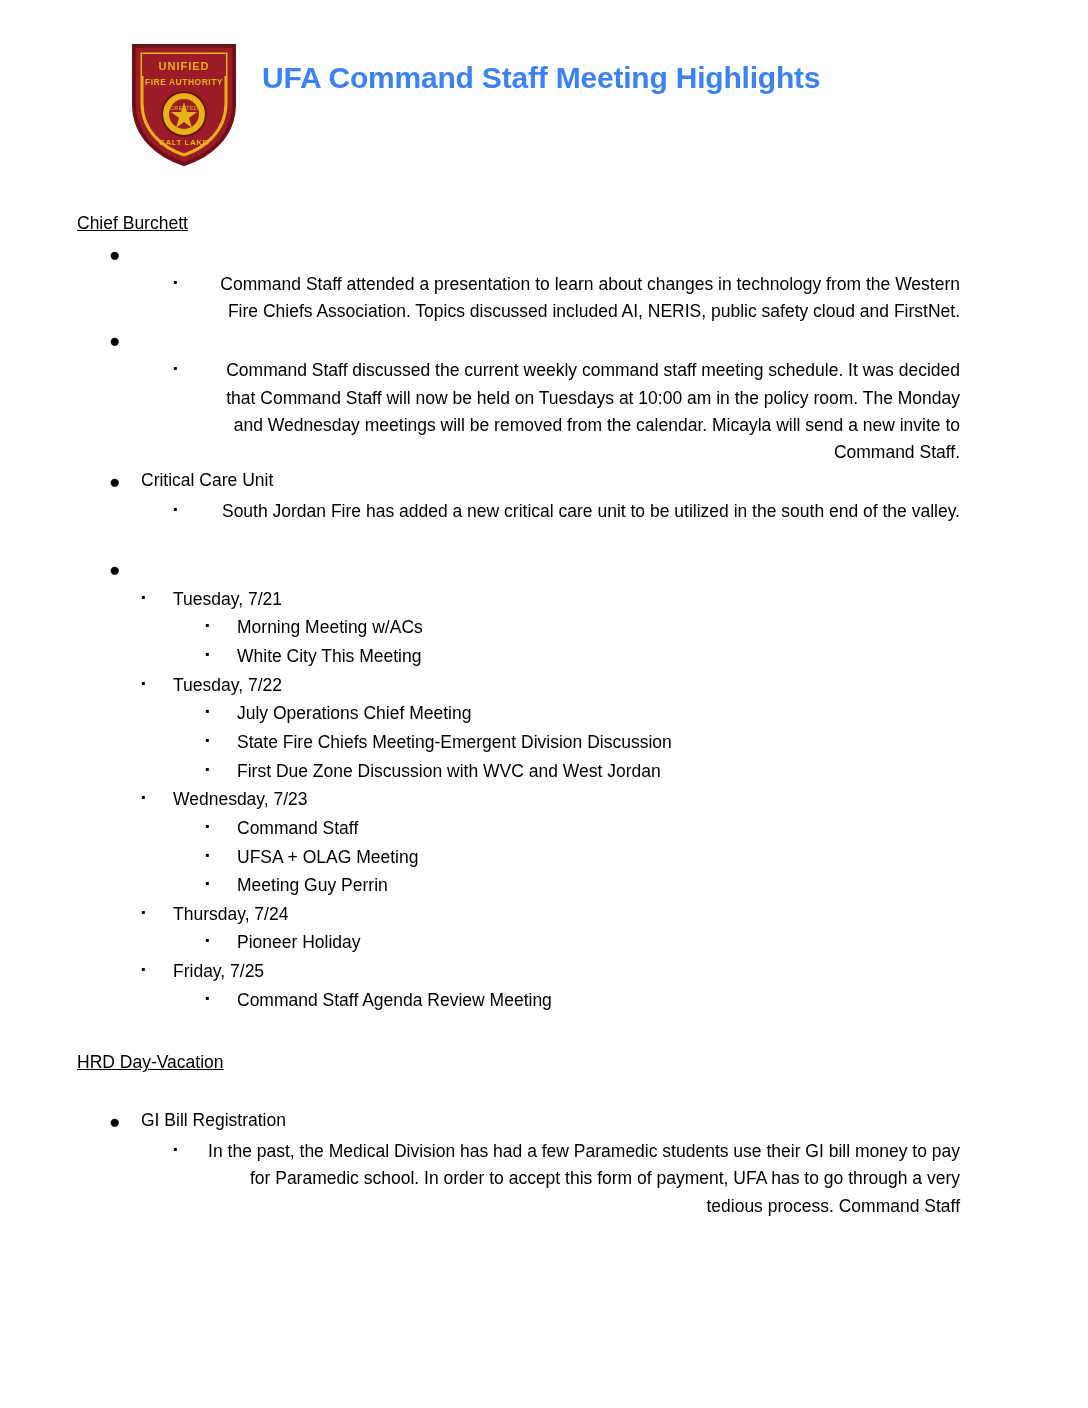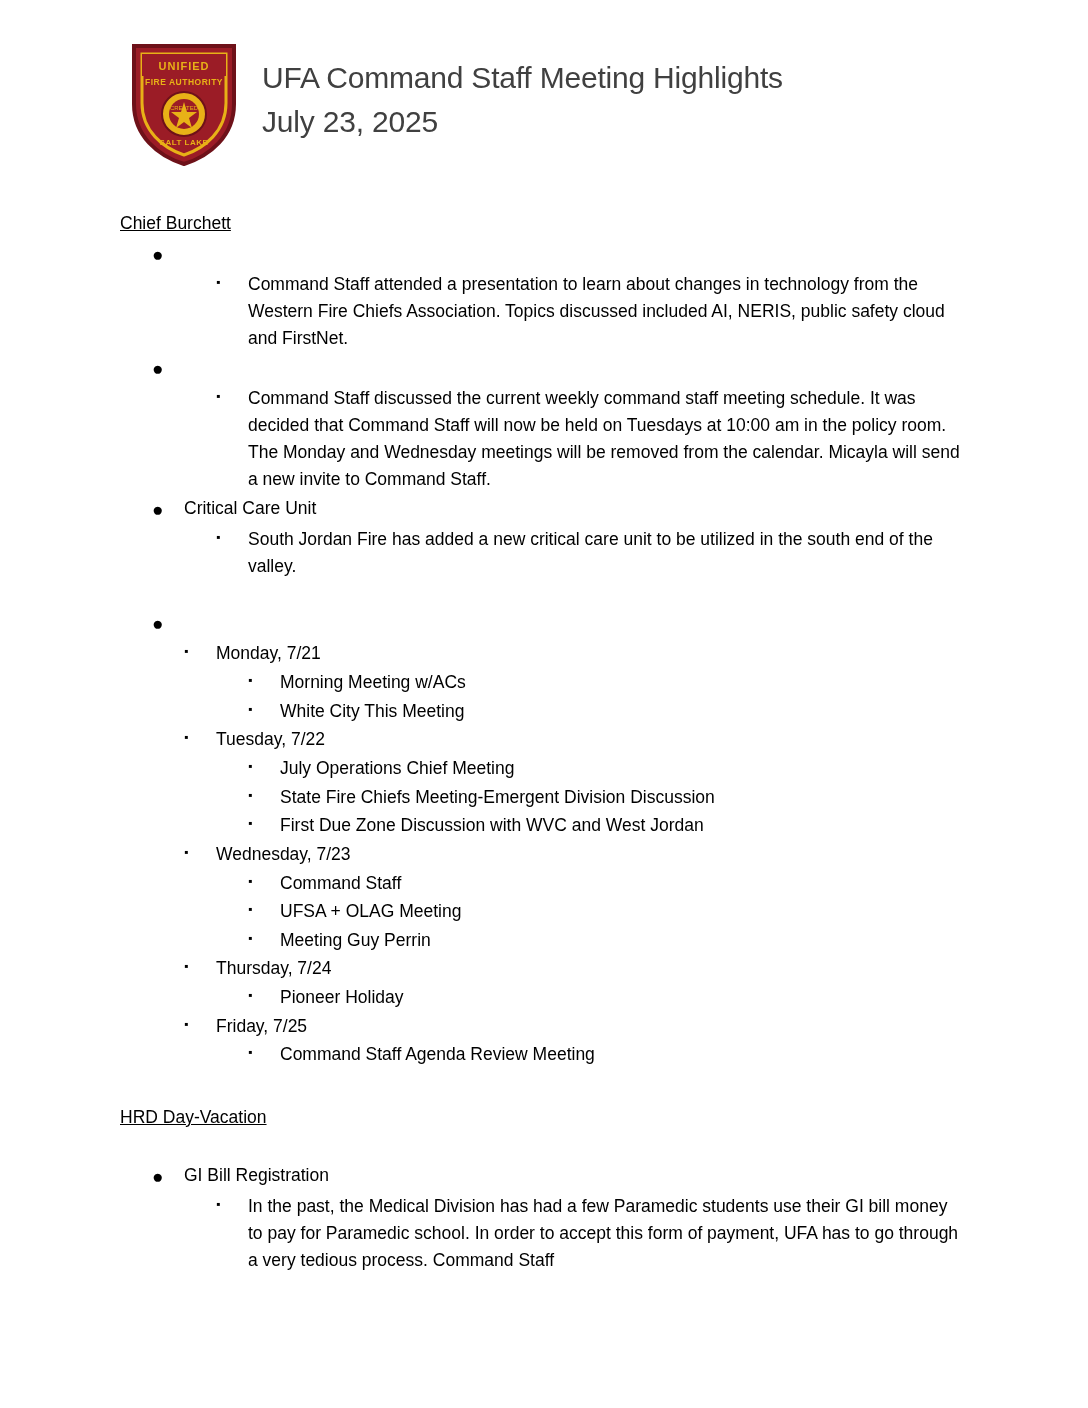--- a/index.html
+++ b/index.html
@@ -37,29 +37,29 @@
     margin-top: 2px;
   }
   .logo svg { display: block; }
 
   .title-block {
     margin-left: 22px;
     padding-top: 18px;
   }
   .title-line {
     font-size: 30px;
-    font-weight: normal;
+    font-weight: bold;
     line-height: 1.45;
     letter-spacing: -0.2px;
-    color: #404040;
+    color: #3b82f6;
   }
 
   
   .content {
-    padding: 0 128px 0 120px;
+    padding: 0 128px 0 77px;
     margin-top: 42px;
     font-size: 17.5px;
     line-height: 1.58;
   }
 
   .section-head {
     text-decoration: underline;
     font-size: 17.5px;
     margin: 0 0 2px 0;
   }
@@ -82,21 +82,21 @@
     line-height: 1.58;
   }
   .lvl2 .marker, .lvl3 .marker {
     flex: 0 0 32px;
     font-size: 12px;
     line-height: 1.95;
   }
   .txt {
     flex: 1 1 auto;
   }
-  .tight { line-height: 1.56; }
+  .tight { line-height: 1.56; text-align: right; }
 
   
   .sched-l2 { margin-left: 64px; }
   .sched-l3 { margin-left: 128px; }
 
   .row { margin-bottom: 1px; }
 </style>
 </head>
 <body>
 
@@ -114,21 +114,20 @@
         <circle cx="56" cy="74" r="22" fill="#e8b117" stroke="#6e1119" stroke-width="2"></circle>
         <circle cx="56" cy="74" r="15" fill="#9b1c26"></circle>
         <path d="M56 62 L59 72 L69 72 L61 78 L64 88 L56 82 L48 88 L51 78 L43 72 L53 72 Z" fill="#e8b117"></path>
         <text x="56" y="70" font-family="Liberation Sans, sans-serif" font-size="6" fill="#e8b117" text-anchor="middle">CREATED</text>
         <text x="56" y="105" font-family="Liberation Sans, sans-serif" font-size="8" font-weight="bold" fill="#e8b117" text-anchor="middle" letter-spacing="0.5">SALT LAKE</text>
       </svg>
     </div>
 
     <div class="title-block">
       <div class="title-line">UFA Command Staff Meeting Highlights</div>
-      <div class="title-line">July 23, 2025</div>
     </div>
   </div>
 
   <div class="content">
 
     <div class="section-head">Chief Burchett</div>
 
     <div class="row lvl1">
       <span class="marker">●</span>
     </div>
@@ -158,21 +157,21 @@
     </div>
 
     <div class="spacer-md"></div>
 
     <div class="row lvl1">
       <span class="marker">●</span>
     </div>
 
     <div class="row lvl2 sched-l2">
       <span class="marker">▪</span>
-      <span class="txt">Monday, 7/21</span>
+      <span class="txt">Tuesday, 7/21</span>
     </div>
     <div class="row lvl3 sched-l3">
       <span class="marker">▪</span>
       <span class="txt">Morning Meeting w/ACs</span>
     </div>
     <div class="row lvl3 sched-l3">
       <span class="marker">▪</span>
       <span class="txt">White City This Meeting</span>
     </div>
 

